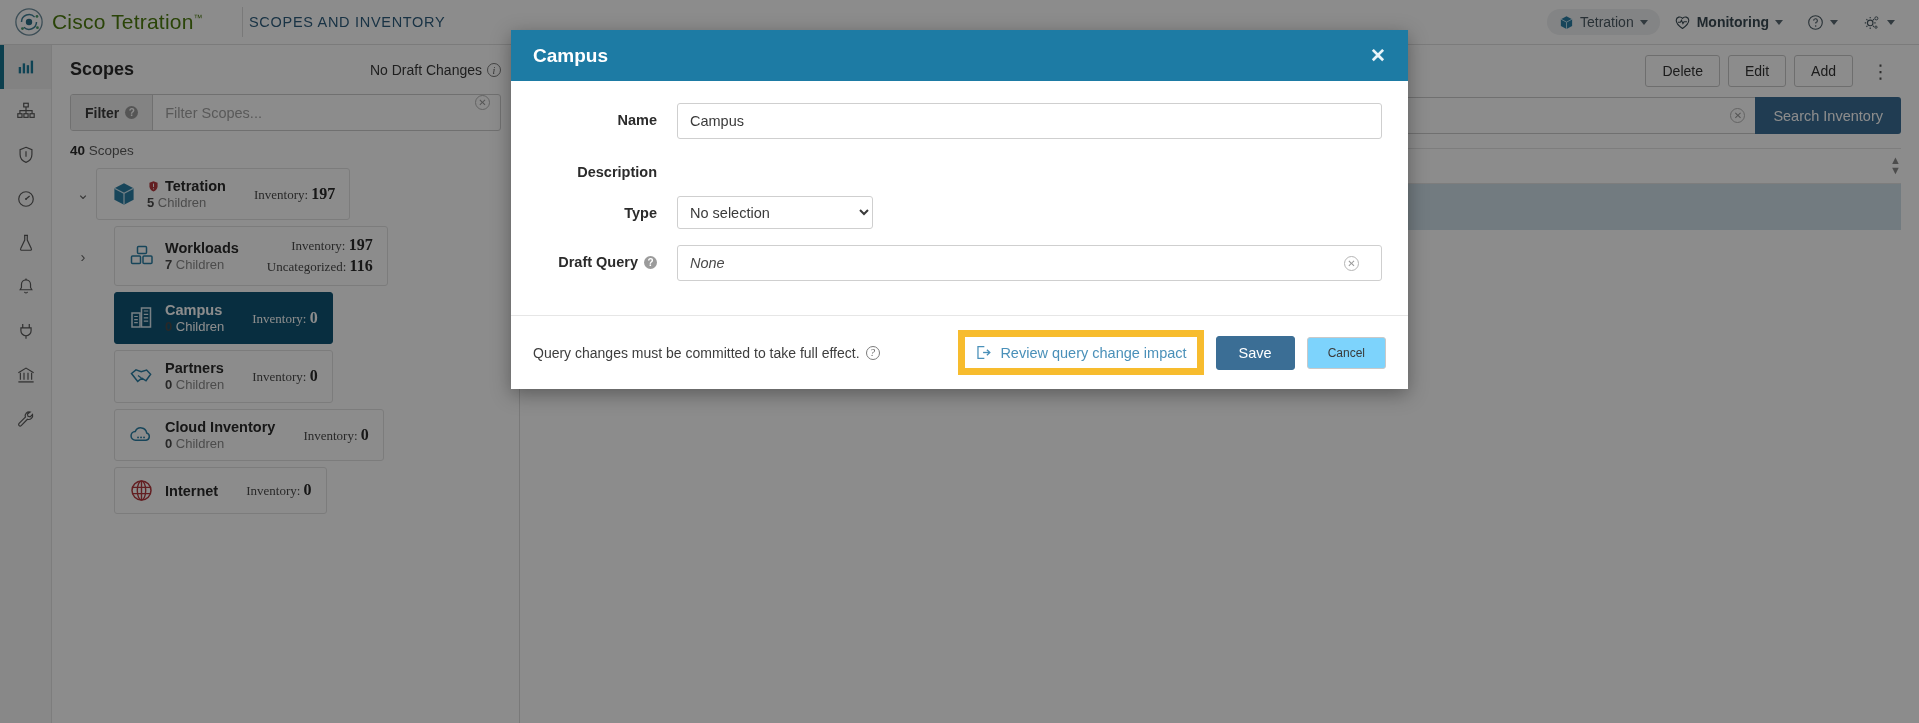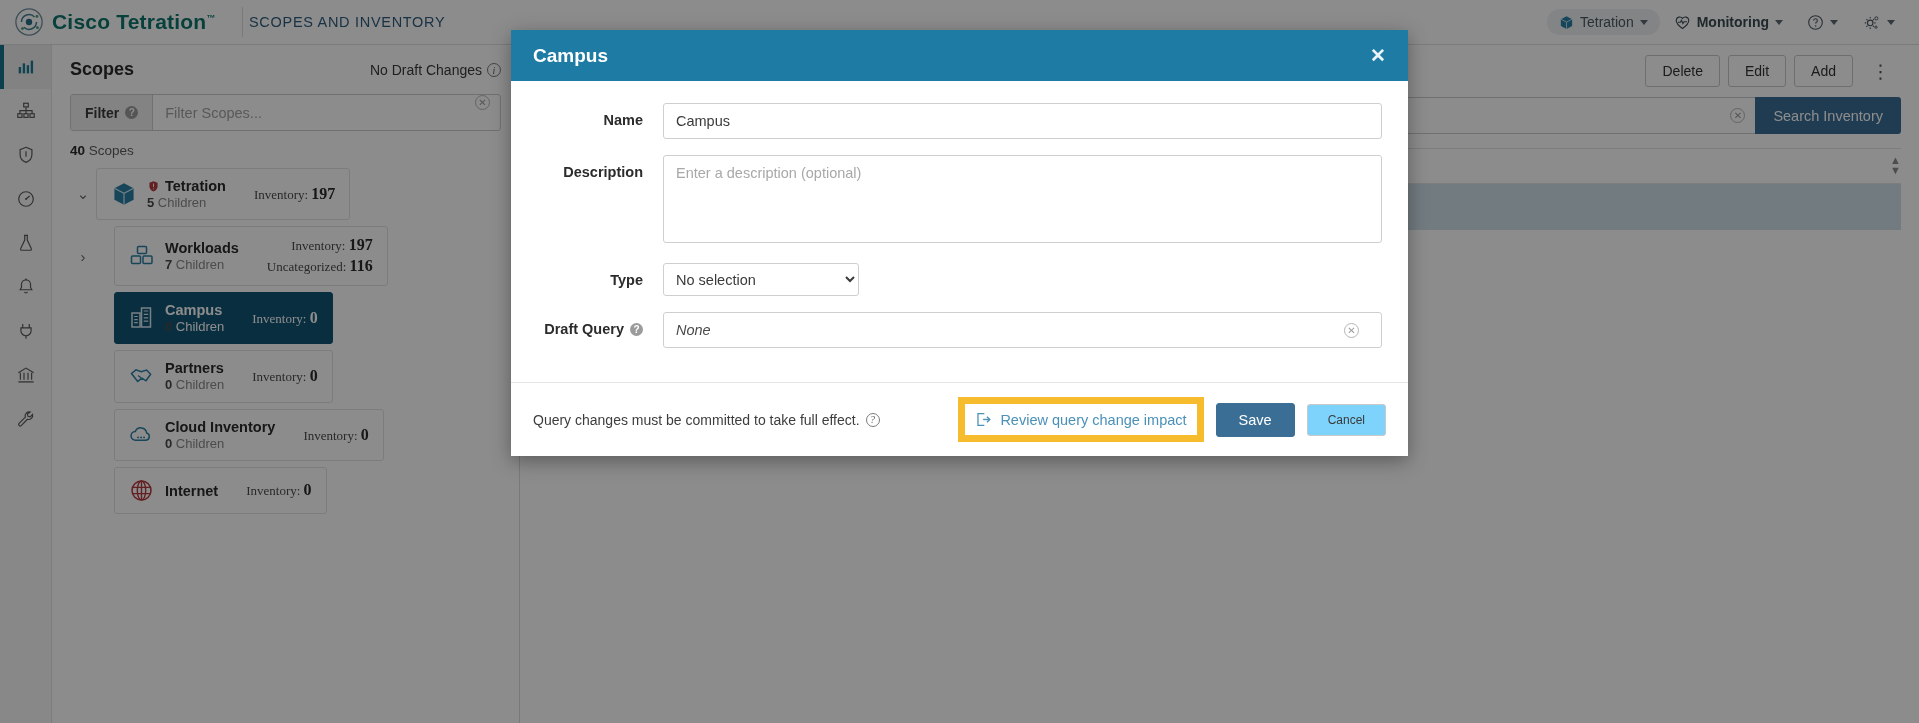--- a/index.html
+++ b/index.html
@@ -23,22 +23,22 @@
   .topbar {
     position: absolute; top: 0; left: 0; right: 0; height: 45px;
     background: #ffffff;
     border-bottom: 1px solid #e0e0e0;
     display: flex; align-items: center;
     z-index: 5;
   }
   .brand { display: flex; align-items: center; padding-left: 14px; width: 240px; }
   .brand-mark { width: 30px; height: 30px; flex: 0 0 30px; }
   .brand-text {
-    font-size: 21px; color: #0f766e; letter-spacing: .2px;
-    margin-left: 8px; font-weight: 700; white-space: nowrap;
+    font-size: 21px; color: #4d7c0f; letter-spacing: .2px;
+    margin-left: 8px; font-weight: 400; white-space: nowrap;
   }
   .brand-text sup { font-size: 9px; vertical-align: super; }
   .topbar-divider { width: 1px; height: 30px; background: #dcdcdc; margin: 0 6px 0 2px; }
   .page-title-top {
     font-size: 14.5px; color: #2f5e7e; letter-spacing: .7px;
     font-weight: 400; white-space: nowrap;
   }
   .topbar-right {
     margin-left: auto; display: flex; align-items: center;
     padding-right: 14px; gap: 4px;
@@ -189,21 +189,21 @@
   .modal-header {
     background: #1d7ba4; color: #fff;
     padding: 14px 22px; display: flex; align-items: center;
     min-height: 51px;
   }
   .modal-title { font-size: 19px; font-weight: 700; }
   .modal-close {
     margin-left: auto; font-size: 19px; color: #eaf4f9; font-weight: 700;
     line-height: 1; background: none; border: none; cursor: pointer;
   }
-  .modal-body { padding: 22px 26px 18px 12px; }
+  .modal-body { padding: 22px 26px 18px 26px; }
   .form-row { display: flex; align-items: flex-start; margin-bottom: 16px; }
   .form-label {
     width: 140px; flex: 0 0 140px; text-align: right; padding-right: 20px;
     font-size: 14.5px; font-weight: 700; color: #2b2b2b; padding-top: 9px;
     display: flex; justify-content: flex-end; align-items: center; gap: 6px;
   }
   .form-field { flex: 1; }
   .text-input {
     width: 100%; height: 36px; border: 1px solid #cfcfcf; border-radius: 3px;
     padding: 0 12px; font-size: 14.5px; color: #3a3a3a;
@@ -557,23 +557,20 @@
 
       <div class="form-row">
         <div class="form-label">Name</div>
         <div class="form-field">
           <input class="text-input" type="text" value="Campus" style="">
         </div>
       </div>
 
       <div class="form-row">
         <div class="form-label">Description</div>
-        <div class="form-field">
-          <textarea class="textarea" placeholder="Enter a description (optional)" style=""></textarea>
-        </div>
       </div>
 
       <div class="form-row">
         <div class="form-label">Type</div>
         <div class="form-field">
           <select class="select" id="type-select"><option>No selection</option></select>
         </div>
       </div>
 
       <div class="form-row">

